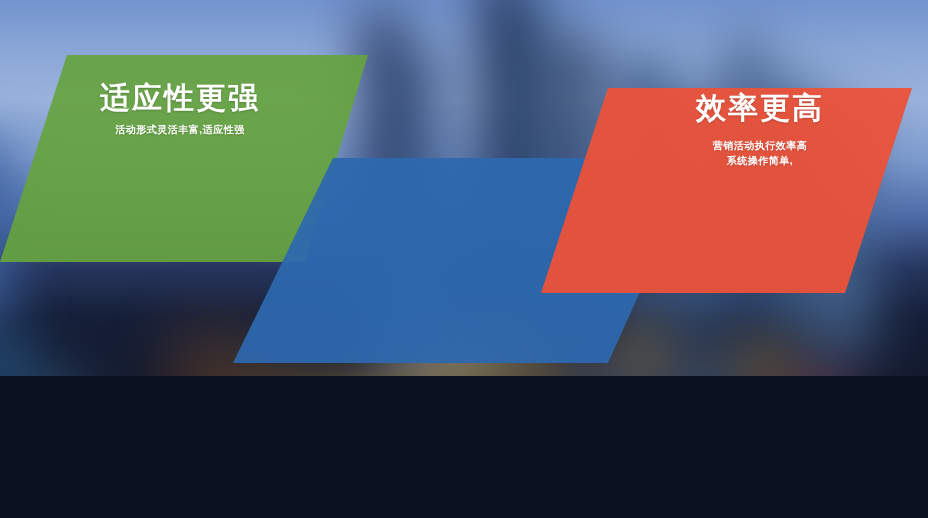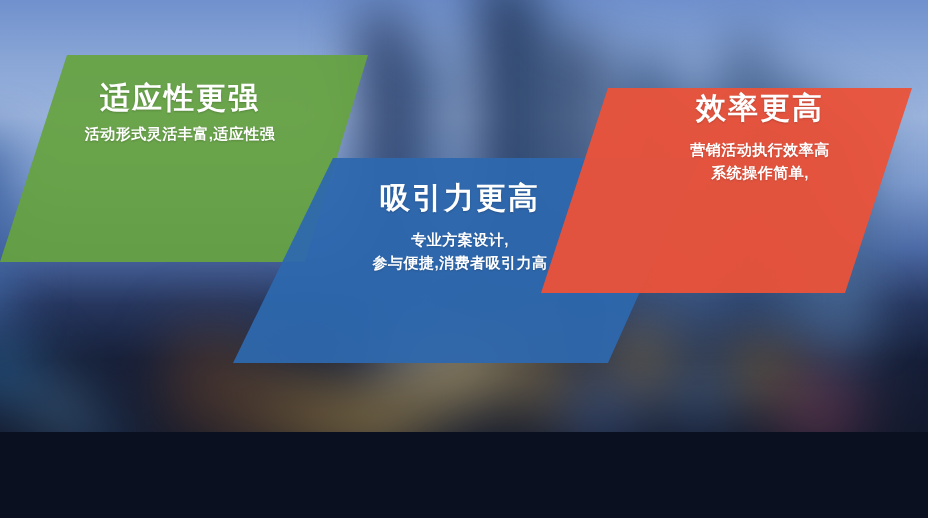--- a/index.html
+++ b/index.html
@@ -4,21 +4,21 @@
 <style>
   html, body {
     margin: 0;
     padding: 0;
     background: #0b1020;
   }
 
   #stage {
     position: relative;
     width: 928px;
-    height: 432px;
+    height: 376px;
     overflow: hidden;
     font-family: "Liberation Sans", "DejaVu Sans", sans-serif;
     user-select: none;
   }
 
   
   #backdrop {
     position: absolute;
     inset: 0;
     overflow: hidden;
@@ -98,21 +98,21 @@
 
   .panel-title {
     font-size: 30px;
     font-weight: bold;
     letter-spacing: 2px;
     white-space: nowrap;
     text-shadow: 0 1px 2px rgba(0,0,0,.18);
   }
 
   .panel-sub {
-    font-size: 15px;
+    font-size: 10px;
     font-weight: bold;
     line-height: 1.55;
     letter-spacing: .5px;
     white-space: nowrap;
     text-shadow: 0 1px 2px rgba(0,0,0,.16);
   }
 
   
   #green-text {
     left: 40px;
@@ -170,25 +170,20 @@
     <div class="panel-text" id="green-text">
       <div class="panel-title">适应性更强</div>
       <div class="panel-sub">活动形式灵活丰富,适应性强</div>
     </div>
   </div>
 
   <div class="panel">
     <svg class="panel-shape" width="928" height="518" viewBox="0 0 928 518">
       <polygon points="333,158 700,158 608,363 233,363" fill="#2e68ae" fill-opacity="0.94"></polygon>
     </svg>
-    <div class="panel-text" id="blue-text">
-      <div class="panel-title">吸引力更高</div>
-      <div class="panel-sub">专业方案设计,</div>
-      <div class="panel-sub">参与便捷,消费者吸引力高</div>
-    </div>
   </div>
 
   <div class="panel">
     <svg class="panel-shape" width="928" height="518" viewBox="0 0 928 518">
       <polygon points="608,88 912,88 845,293 541,293" fill="#eb5239" fill-opacity="0.95"></polygon>
     </svg>
     <div class="panel-text" id="red-text">
       <div class="panel-title">效率更高</div>
       <div class="panel-sub">营销活动执行效率高</div>
       <div class="panel-sub">系统操作简单,</div>

